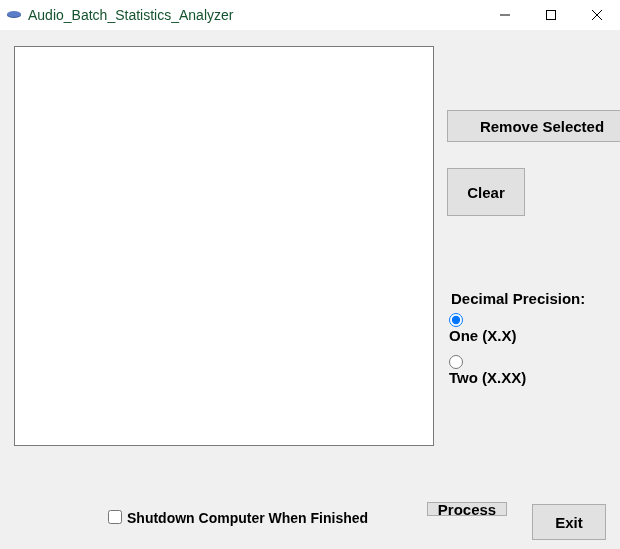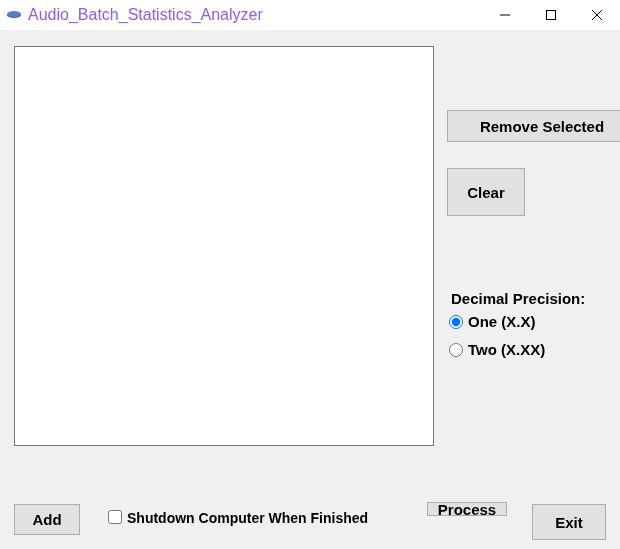--- a/index.html
+++ b/index.html
@@ -22,22 +22,22 @@
   }
   .titlebar .app-icon {
     width: 16px;
     height: 16px;
     margin-right: 6px;
     display: flex;
     align-items: center;
     justify-content: center;
   }
   .titlebar .title {
-    font-size: 16px;
-    color: #8b5cf6;
+    font-size: 14px;
+    color: #14532d;
     flex: 1;
   }
   .win-controls {
     display: flex;
     height: 100%;
   }
   .win-btn {
     width: 46px;
     height: 30px;
     display: flex;
@@ -88,22 +88,22 @@
     font-weight: bold;
     color: #000;
   }
   .radio-group {
     position: absolute;
     left: 449px;
     top: 283px;
   }
   .radio-row {
     display: flex;
-    align-items: center;
     margin-bottom: 11px;
+    flex-direction: column;
   }
   .radio-row input[type=radio] {
     margin: 0 5px 0 0;
     width: 14px;
     height: 14px;
   }
   .radio-row label {
     font-size: 15px;
     font-weight: bold;
     color: #000;
@@ -172,21 +172,20 @@
     <div class="radio-row">
       <input type="radio" name="precision" id="r1" checked="" style="">
       <label for="r1">One (X.X)</label>
     </div>
     <div class="radio-row">
       <input type="radio" name="precision" id="r2" style="">
       <label for="r2">Two (X.XX)</label>
     </div>
   </div>
 
-  <button class="btn btn-add">Add</button>
 
   <div class="checkbox-row">
     <input type="checkbox" id="cb1" style="">
     <label for="cb1">Shutdown Computer When Finished</label>
   </div>
 
   <button class="btn btn-process">Process</button>
   <button class="btn btn-exit">Exit</button>
 
 </div>

